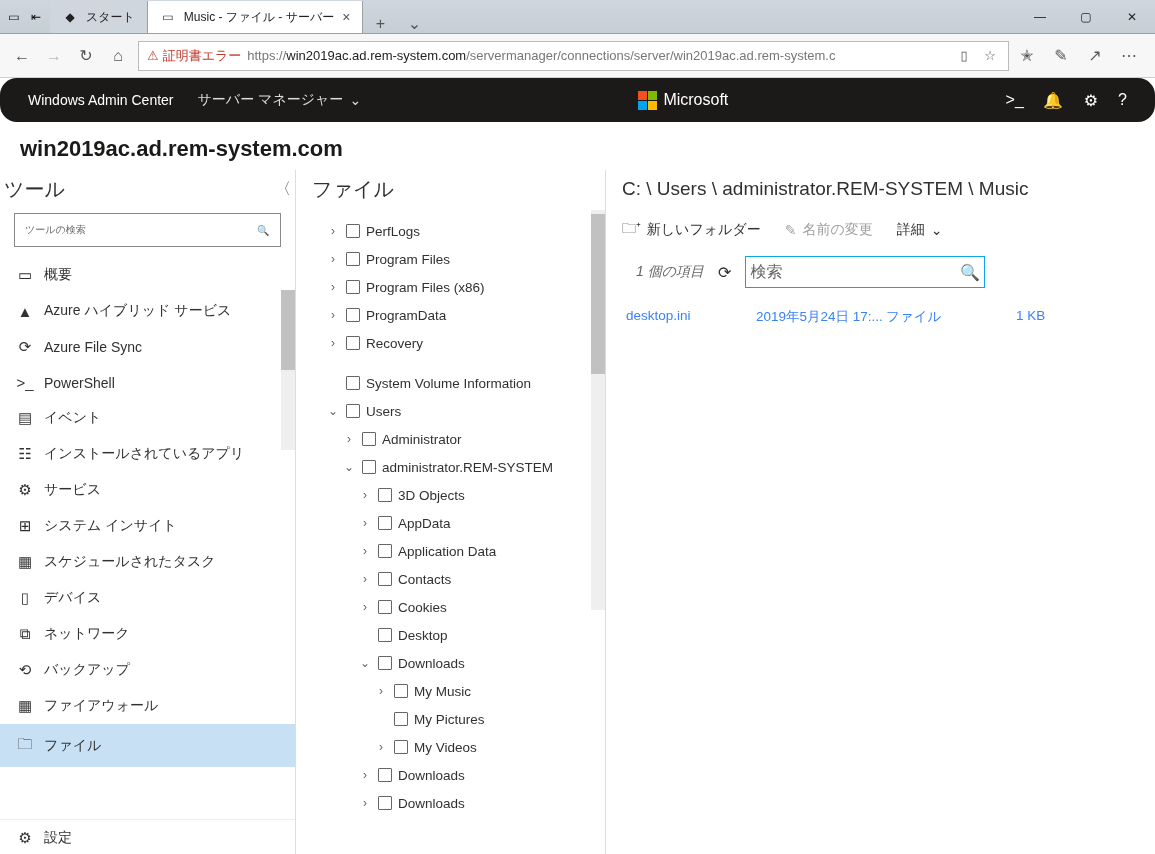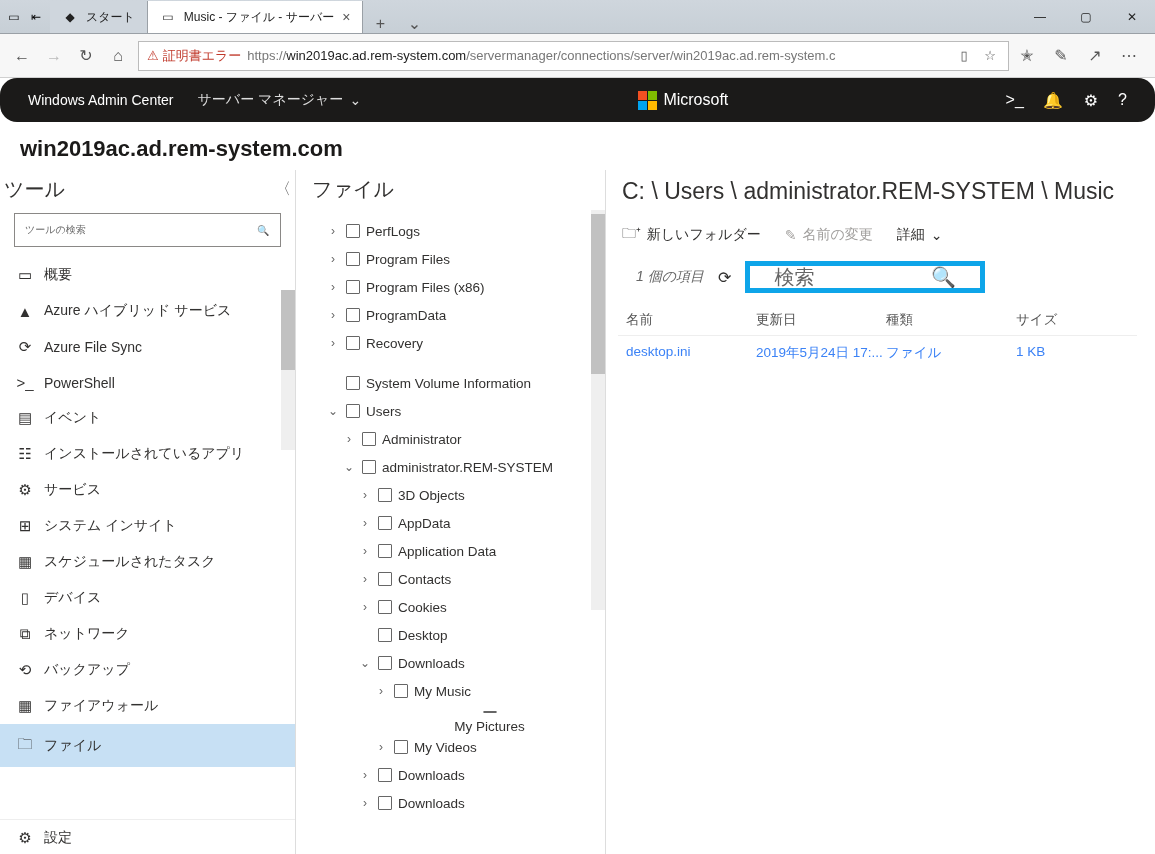--- a/index.html
+++ b/index.html
@@ -61,28 +61,28 @@
 .col2 { width:310px; border-right:1px solid #ddd; position:relative; }
 .col2 .hdr { padding:6px 16px 10px; font-size:20px; color:#323130; }
 .tree { font-size:13.5px; color:#323130; padding:4px 0; overflow:hidden; }
 .tn { display:flex; align-items:center; gap:6px; height:28px; cursor:pointer; }
 .tn .exp { width:14px; text-align:center; color:#666; font-size:12px; }
 .tn .fld { width:14px; height:14px; border:1.5px solid #666; border-radius:1px; }
 .col2 .scroll-stub2 { position:absolute; right:0; top:40px; width:14px; height:400px; background:#efefef; }
 .col2 .scroll-stub2 .thumb { width:100%; height:160px; background:#c1c1c1; margin-top:4px; }
 
 .col3 { flex:1; display:flex; flex-direction:column; padding:6px 18px 0 12px; }
-.bc { font-size:23px; color:#323130; padding:2px 4px 14px; }
+.bc { font-size:19px; color:#323130; padding:2px 4px 14px; }
 .cmdbar { display:flex; align-items:center; gap:24px; font-size:14px; padding:4px 4px 10px; color:#323130; }
 .cmdbar .cmd { display:flex; align-items:center; gap:6px; }
 .cmdbar .cmd.disabled { color:#a19f9d; }
 .cntrow { display:flex; align-items:center; gap:14px; padding:4px; }
 .cntrow .cnt { color:#666; font-style:italic; font-size:14px; margin-left:14px; }
 .cntrow .refresh { font-size:16px; color:#323130; }
-.cntrow .search { flex-basis:240px; height:32px; border:5px solid #0ea5e9; display:flex; align-items:center; justify-content:space-between; padding:0 24px; color:#666; font-size:20px; }
+.cntrow .search { flex-basis:240px; height:32px; border:1px solid #0ea5e9; display:flex; align-items:center; justify-content:space-between; padding:0 4px; color:#666; font-size:16px; }
 .tbl { margin-top:8px; font-size:13.5px; }
 .tbl .h { display:grid; grid-template-columns:130px 130px 130px 80px; padding:6px 8px; color:#555; border-bottom:1px solid #eee; }
 .tbl .r { display:grid; grid-template-columns:130px 130px 130px 80px; padding:8px 8px; color:#3b82f6; }
 </style>
 </head>
 <body>
 
 <div class="titlebar">
   <div class="sys">
     <span class="ico">▭</span>
@@ -318,21 +318,21 @@
         <div class="tn" style="padding-left: 62px;">
           <span class="exp">⌄</span>
           <span class="fld"></span>
           <span>Downloads</span>
         </div>
         <div class="tn" style="padding-left: 78px;">
           <span class="exp">›</span>
           <span class="fld"></span>
           <span>My Music</span>
         </div>
-        <div class="tn" style="padding-left: 78px; flex-direction: column;">
+        <div class="tn" style="padding-left: 78px;">
           <span class="exp"></span>
           <span class="fld"></span>
           <span>My Pictures</span>
         </div>
         <div class="tn" style="padding-left: 78px;">
           <span class="exp">›</span>
           <span class="fld"></span>
           <span>My Videos</span>
         </div>
         <div class="tn" style="padding-left: 62px;">
@@ -369,26 +369,20 @@
     </div>
     <div class="cntrow">
       <span class="cnt">1 個の項目</span>
       <span class="refresh">⟳</span>
       <div class="search">
         <span>検索</span>
         <span>🔍</span>
       </div>
     </div>
     <div class="tbl">
-      <div class="h">
-        <span>名前</span>
-        <span>更新日</span>
-        <span>種類</span>
-        <span>サイズ</span>
-      </div>
       <div id="rows">
           <div class="r">
             <span>desktop.ini</span>
             <span>2019年5月24日 17:...</span>
             <span>ファイル</span>
             <span>1 KB</span>
           </div>
         </div>
     </div>
   </div>

